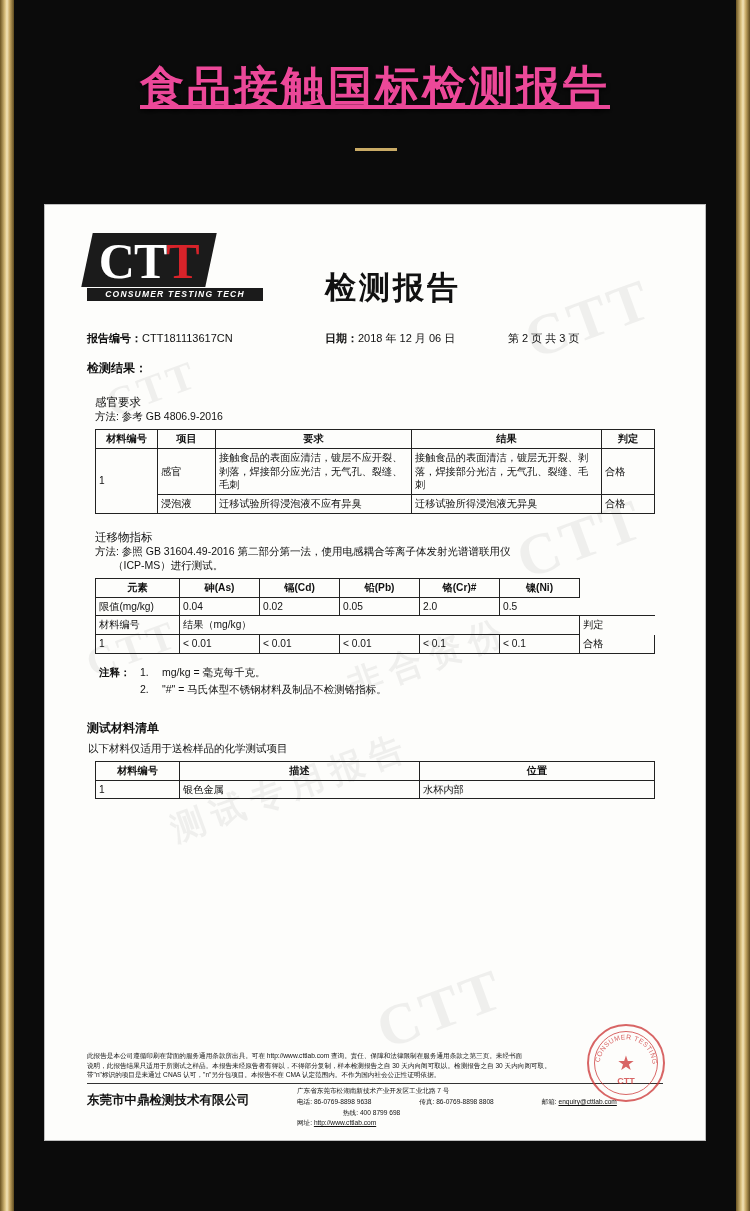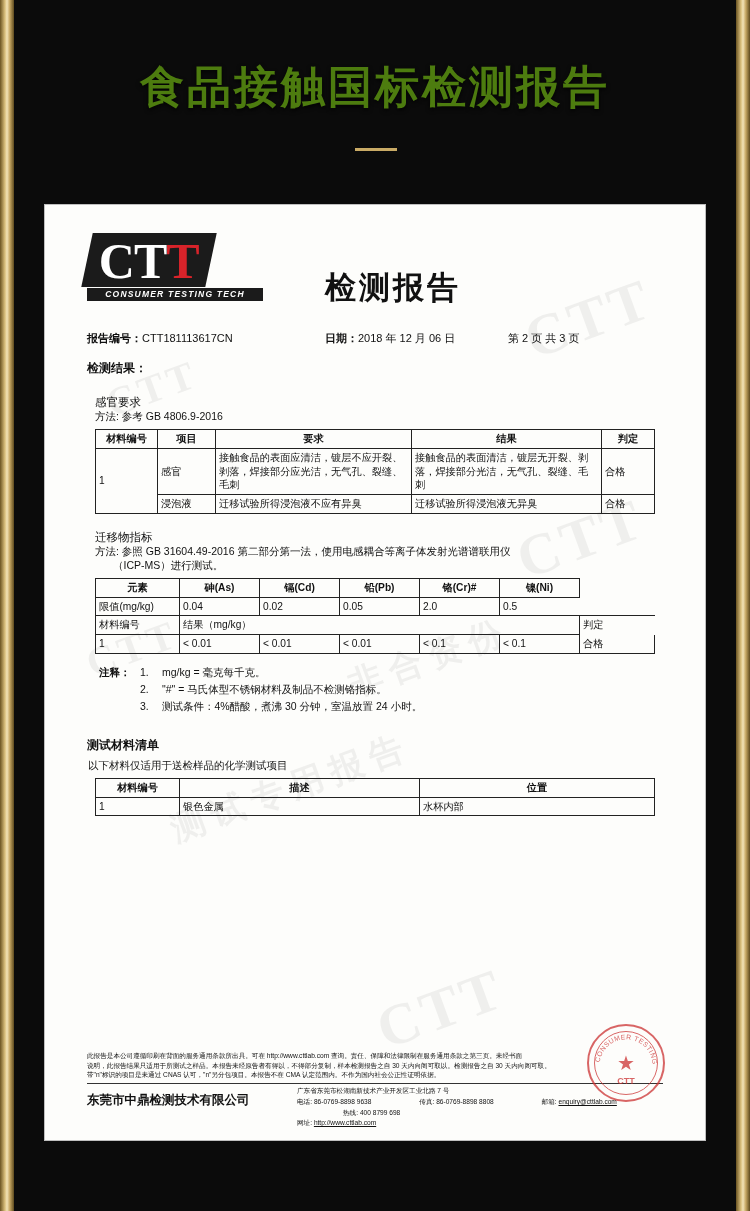--- a/index.html
+++ b/index.html
@@ -19,24 +19,25 @@
   }
   .rail.left { left: 0; }
   .rail.right { right: 0; }
 
   .page-title {
     position: absolute;
     top: 58px; left: 0; width: 750px;
     text-align: center;
     font-size: 44px;
     letter-spacing: 3px;
-    color: #4d7c0f;
+    color: #ec4899;
     font-family: "DejaVu Sans", sans-serif;
     font-weight: bold;
     text-shadow: 0 2px 4px rgba(0,0,0,.8);
+    text-decoration: underline;
   }
   .title-underline {
     position: absolute;
     top: 148px; left: 355px;
     width: 42px; height: 3px;
     background: #c9ab66;
   }
 
   
   .sheet {
@@ -319,21 +320,20 @@
         <td>合格</td>
       </tr>
     </tbody>
       </table>
 
     <div class="notes">
       <span class="notes-title">注释：</span>
       <ol>
         <li><span class="num">1.</span><span>mg/kg = 毫克每千克。</span></li>
         <li><span class="num">2.</span><span>"#" = 马氏体型不锈钢材料及制品不检测铬指标。</span></li>
-        <li><span class="num">3.</span><span>测试条件：4%醋酸，煮沸 30 分钟，室温放置 24 小时。</span></li>
       </ol>
     </div>
 
     <div class="mat-title">测试材料清单</div>
     <div class="mat-sub">以下材料仅适用于送检样品的化学测试项目</div>
 
     <table class="rt">
       <tbody>
           <tr>
         <th style="width:84px">材料编号</th>

